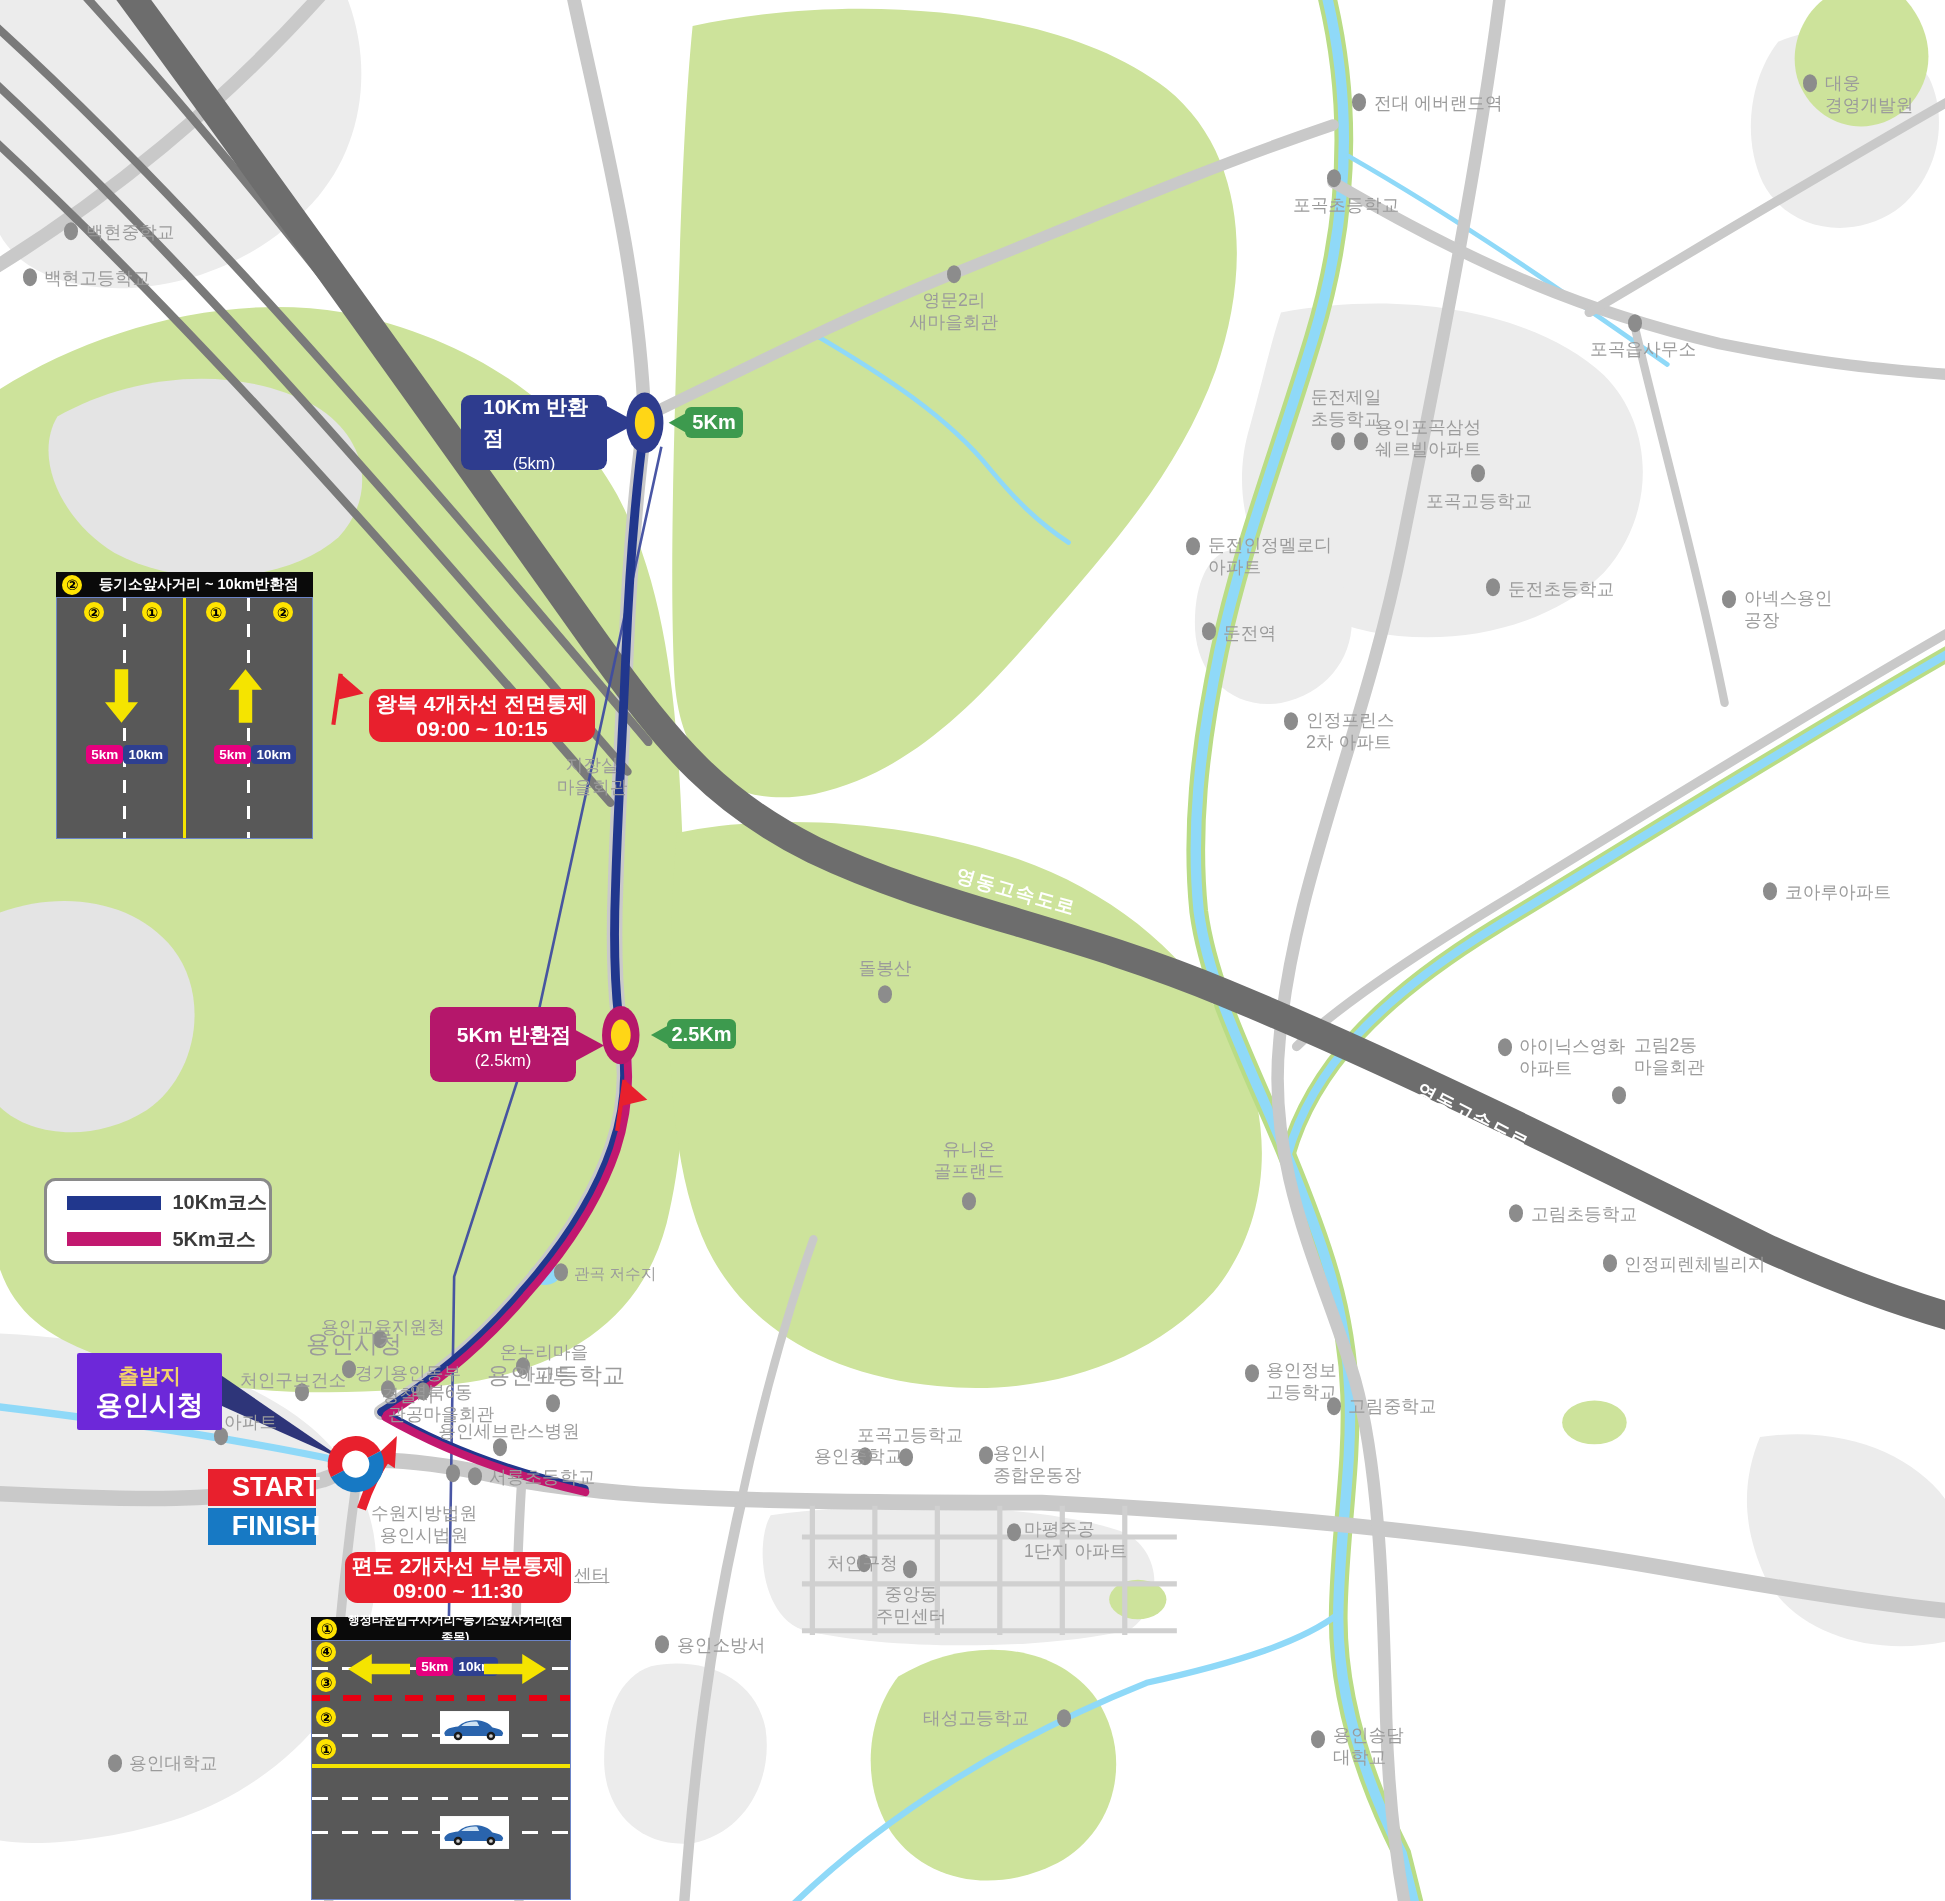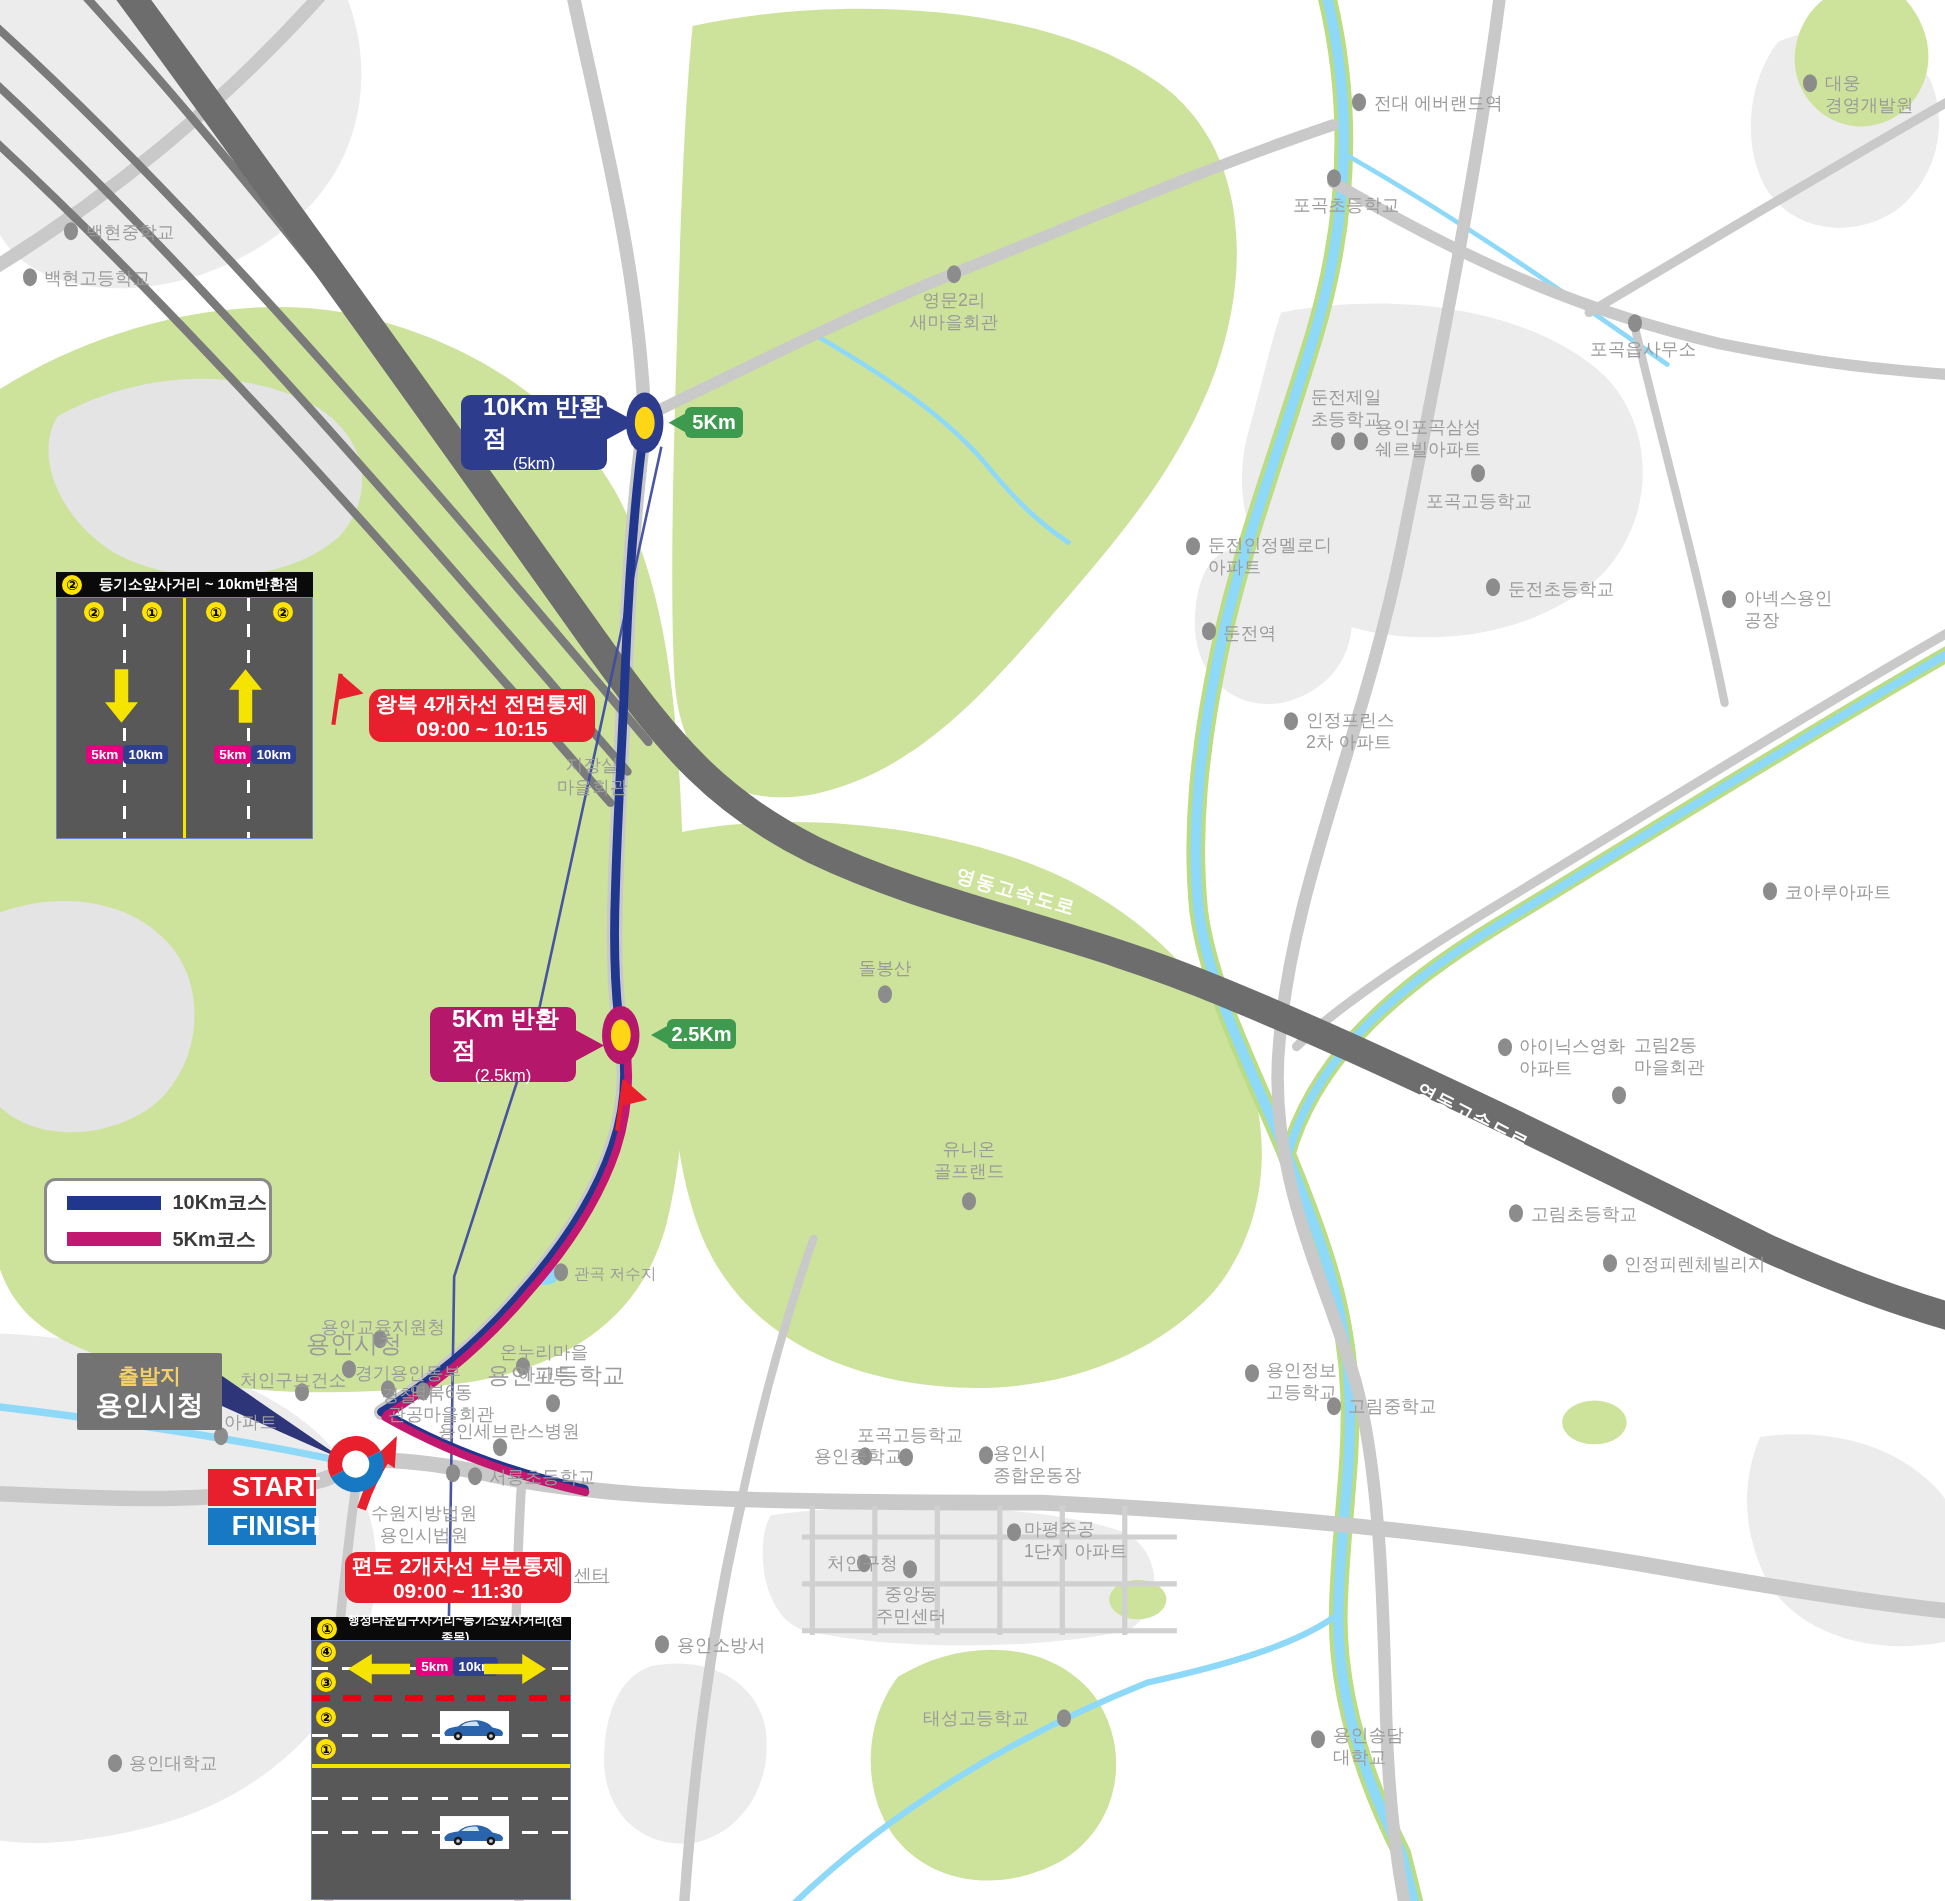--- a/index.html
+++ b/index.html
@@ -7,26 +7,26 @@
          font-family:"Liberation Sans","DejaVu Sans",sans-serif;}
   #map-svg{position:absolute;left:0;top:0;z-index:0;}
   #labels-layer{position:absolute;left:0;top:0;width:100%;height:100%;z-index:2;}
   .plabel{position:absolute;font-size:17.7px;line-height:22.4px;color:#9b9b9b;white-space:pre-line;}
   .cc{transform:translateX(-50%);text-align:center;}
   .pdot{position:absolute;width:14px;height:17.7px;border-radius:50%;background:#8c8c8c;transform:translate(-50%,-50%);}
   .hwlabel{position:absolute;color:#fff;font-size:19px;font-weight:bold;letter-spacing:1.6px;white-space:nowrap;z-index:1;}
   .callout{position:absolute;z-index:3;display:flex;flex-direction:column;align-items:center;justify-content:center;color:#fff;}
   #ta10-box{left:461px;top:395px;width:146px;height:75px;background:#2e3c8e;border-radius:9.4px;}
   #ta5-box{left:430px;top:1007px;width:146px;height:75px;background:#b5176b;border-radius:9.4px;}
-  .ta-title{font-size:24px;font-weight:bold;line-height:31px;margin-left:22px;}
+  .ta-title{font-size:21px;font-weight:bold;line-height:31px;margin-left:22px;}
   .ta-sub{font-size:16.7px;line-height:21px;}
   #ta10-badge{left:685px;top:407px;width:58px;height:31px;background:#3d9a4e;border-radius:6.2px;}
   #ta5-badge{left:667px;top:1019px;width:69px;height:30px;background:#3d9a4e;border-radius:6.2px;}
   .badge-txt{font-size:20px;font-weight:bold;}
-  #depart-box{left:77px;top:1353px;width:145px;height:77px;background:#737373;border-radius:2.1px;}
+  #depart-box{left:77px;top:1353px;width:145px;height:77px;background:#6d28d9;border-radius:2.1px;}
   .depart-tag{font-size:21px;font-weight:bold;color:#f2d06b;line-height:26px;}
   .depart-name{font-size:27px;font-weight:bold;line-height:32px;}
   #start-box{left:208px;top:1469px;width:108px;height:37px;background:#e8202d;}
   #finish-box{left:208px;top:1508px;width:108px;height:37px;background:#1779c4;}
   .sf-txt{font-size:27px;font-weight:bold;margin-left:28px;}
   .closure{position:absolute;z-index:3;background:#e8202d;border-radius:12.5px;color:#fff;text-align:center;
            display:flex;flex-direction:column;justify-content:center;}
   #closure1{left:369px;top:689px;width:226px;height:53px;}
   #closure2{left:345px;top:1552px;width:226px;height:51px;}
   .cl-line{font-size:21px;font-weight:bold;line-height:25px;}

